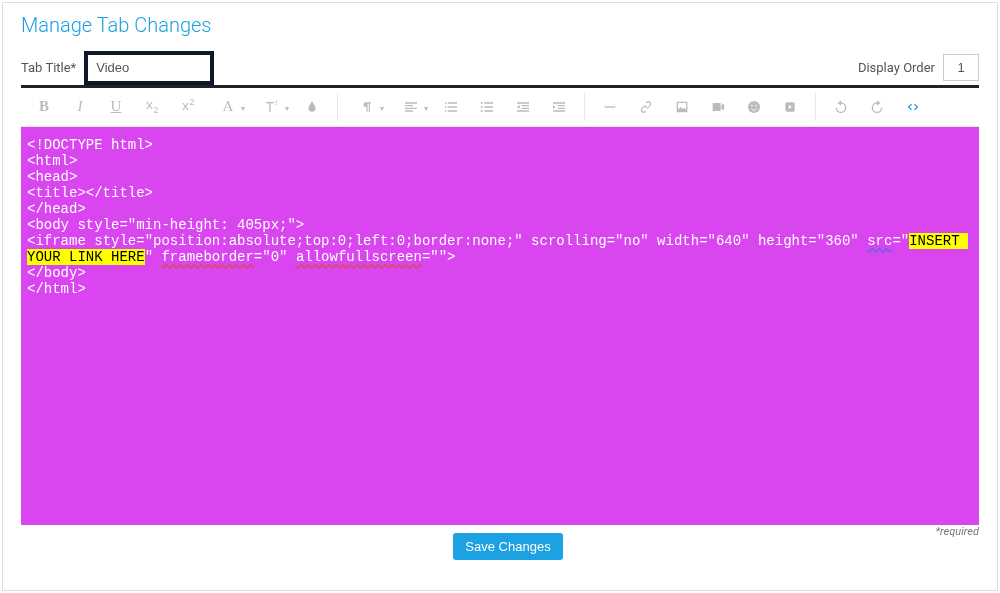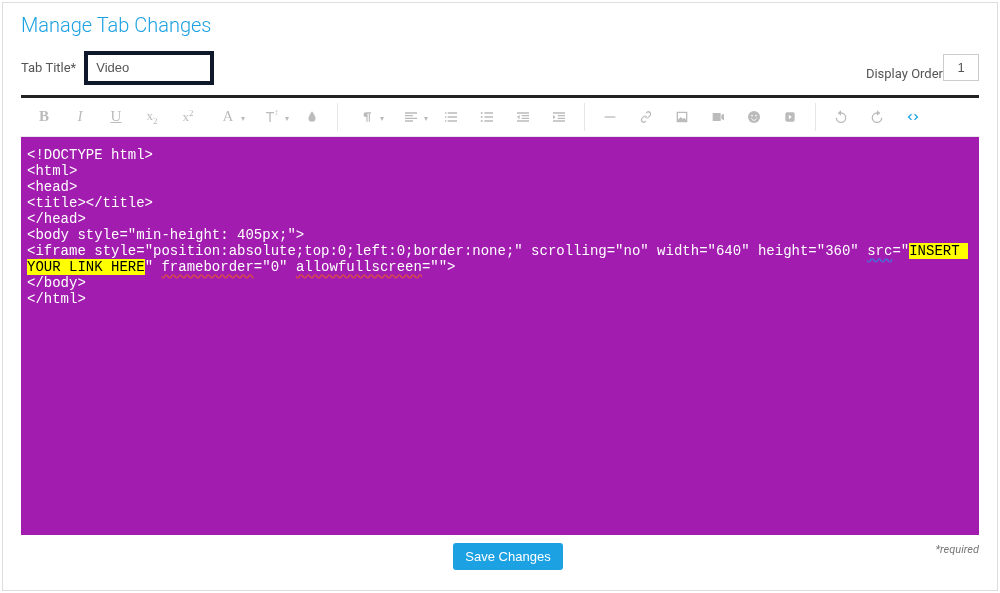--- a/index.html
+++ b/index.html
@@ -20,25 +20,25 @@
     }
     .panel-header {
       font-size: 20px;
       font-weight: 300;
       color: #1ca1e2;
       padding: 10px 18px 6px;
     }
     .field-row {
       display: flex;
       align-items: center;
-      padding: 8px 18px 10px;
+      padding: 8px 18px 0;
       justify-content: space-between;
     }
     .field-left { display: flex; align-items: center; gap: 8px; }
-    .field-right { display: flex; align-items: flex-end; }
+    .field-right { display: flex; align-items: center; gap: 8px; }
     .label { font-size: 13px; color: #555; }
     .text-input {
       border: 4px solid #0f172a;
       padding: 5px 8px;
       font-size: 13px;
       line-height: 1.2;
       width: 130px;
       color: #555;
     }
     .num-input {
@@ -84,23 +84,23 @@
     .tb-dd::after {
       content: "▾";
       font-size: 8px;
       position: absolute;
       right: 4px;
       top: 12px;
       color: #bbb;
     }
     .icon-svg { width: 16px; height: 16px; fill: currentColor; }
     .icon-svg-sm { width: 14px; height: 14px; fill: currentColor; }
-    .sub-sup { font-size: 13px; font-weight: normal; font-family: Liberation Serif, serif; }
+    .sub-sup { font-size: 13px; font-weight: normal; font-family: Liberation Mono, monospace; }
     .code-area {
-      background: #a21caf;
+      background: #d946ef;
       color: #fff;
       font-family: "Courier New", Courier, monospace;
       font-size: 14px;
       line-height: 1.15;
       padding: 10px 6px;
       height: 398px;
       overflow: hidden;
       white-space: pre-wrap;
       word-break: break-all;
     }
@@ -131,21 +131,21 @@
       border: none;
       cursor: pointer;
       padding: 6px 12px;
       font-size: 13px;
       border-radius: 3px;
       margin-left: 16px;
     }
     .req-note {
       position: absolute;
       right: 18px;
-      top: 8px;
+      top: 0;
       font-size: 11px;
       font-style: italic;
       color: #777;
     }
   </style>
 </head>
 <body>
 
 <div class="panel">
   <div class="panel-header">Manage Tab Changes</div>

